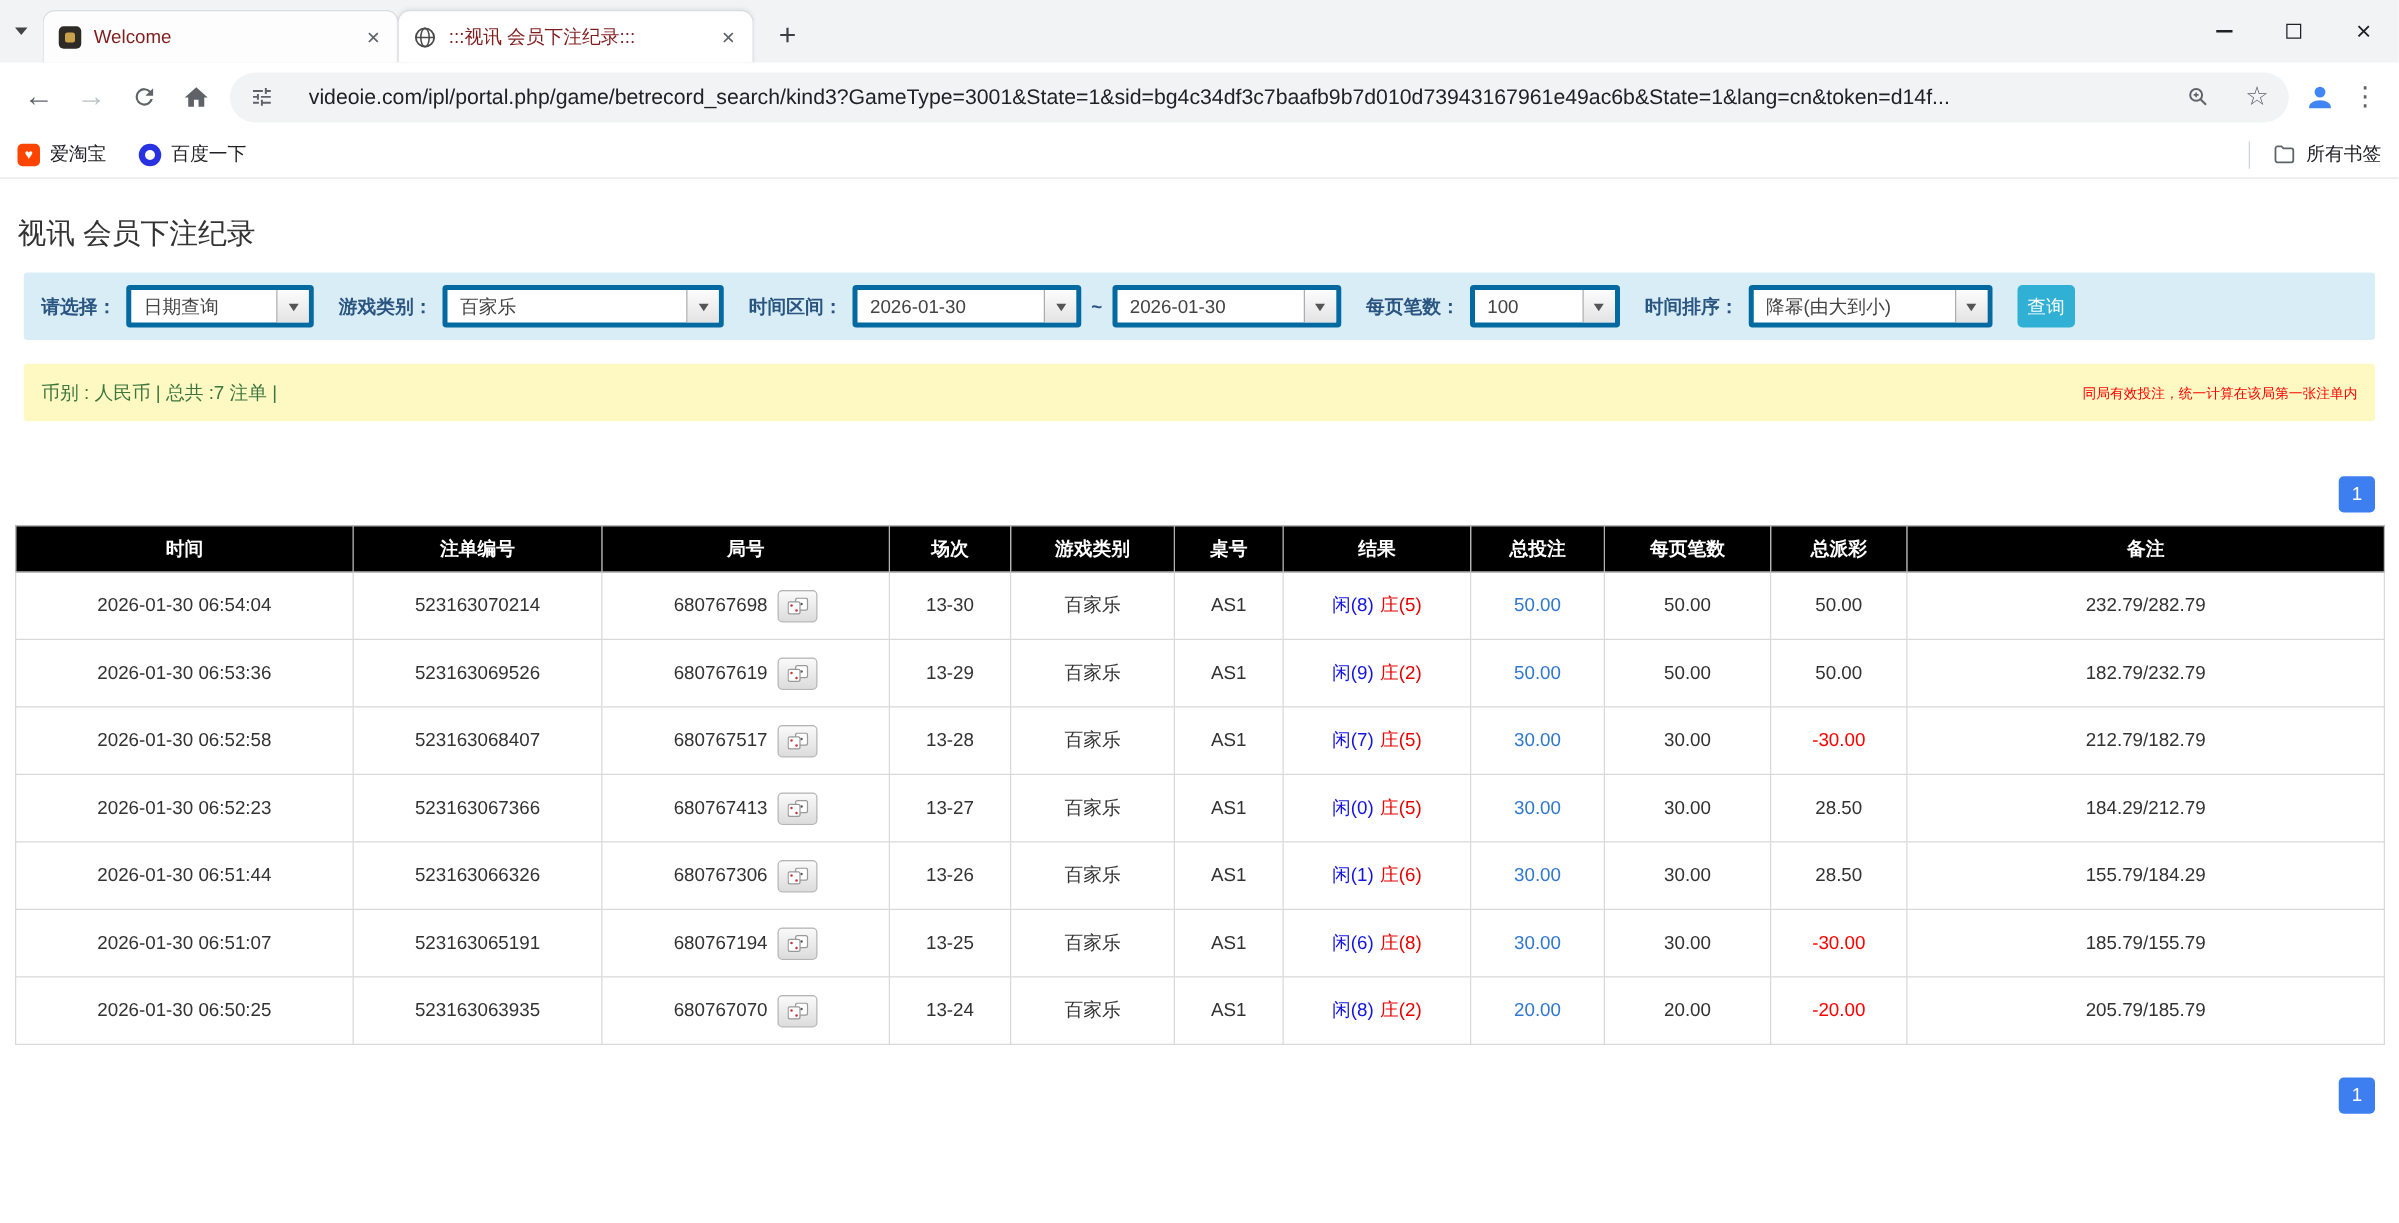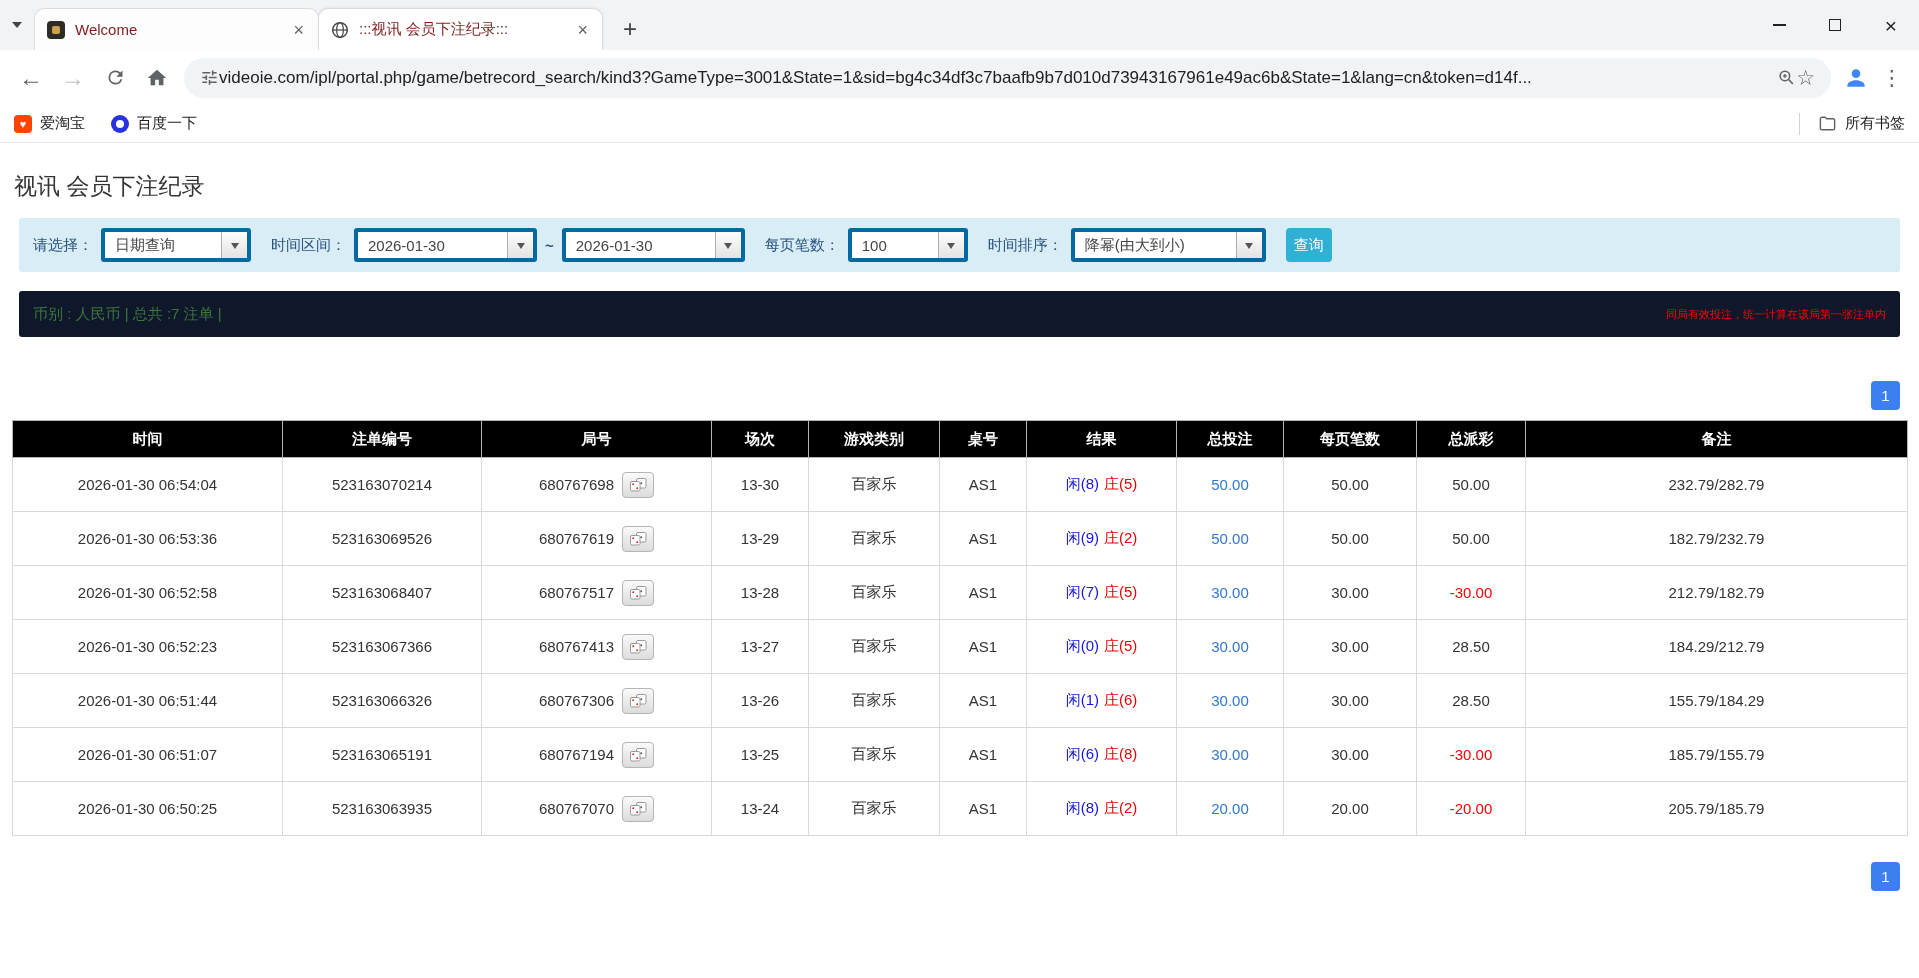--- a/index.html
+++ b/index.html
@@ -25,21 +25,21 @@
   .winbtn { width:56px; height:50px; display:flex; align-items:center; justify-content:center; color:#202124; cursor:pointer; }
   .min-glyph { width:13px; height:2px; background:#202124; }
   .max-glyph { width:12px; height:12px; border:1.5px solid #202124; }
   .close-glyph { font-size:21px; line-height:1; }
 
   .toolbar { height:55px; display:flex; align-items:center; padding:0 10px; background:#fff; }
   .navbtn { width:42px; height:42px; display:flex; align-items:center; justify-content:center;
             font-size:24px; color:#5f6368; border-radius:50%; cursor:pointer; flex:none; }
   .navbtn.disabled { color:#bdc1c6; }
   .addressbar { flex:1; min-width:0; height:40px; background:#f1f3f4; border-radius:20px;
-                display:flex; align-items:center; padding:0 16px; margin:0 6px; gap:0; cursor:text; }
+                display:flex; align-items:center; padding:0 16px; margin:0 6px; gap:28px; cursor:text; }
   .url { flex:1; font-size:17px; color:#202124; white-space:nowrap; overflow:hidden; }
   .pill-icon { display:flex; align-items:center; flex:none; }
   .star { font-size:21px; color:#5f6368; line-height:1; }
   .avatar { width:38px; height:38px; display:flex; align-items:center; justify-content:center; cursor:pointer; flex:none; }
   .menu-dots { width:34px; font-size:21px; color:#5f6368; text-align:center; cursor:pointer; flex:none; }
 
   .bookmarksbar { height:38px; display:flex; align-items:center; padding:0 14px; gap:26px;
                   border-bottom:1px solid #e4e6e9; background:#fff; font-size:15px; color:#202124; }
   .bm { display:flex; align-items:center; gap:8px; cursor:pointer; }
   .ic-taobao { width:18px; height:18px; border-radius:4px; background:#ff4400; color:#fff; font-size:11px;
@@ -48,32 +48,32 @@
   .ic-baidu::after { content:''; position:absolute; left:5px; top:5px; width:8px; height:8px; border-radius:50%; background:#fff; }
   .bm-right { margin-left:auto; display:flex; align-items:center; gap:8px; cursor:pointer; }
   .bm-sep { width:1px; height:22px; background:#d0d3d7; margin-right:10px; }
 
   
   .page-title { margin:28px 14px 16px; font-size:23px; font-weight:400; color:#333; }
 
   .filterbar { margin:0 19px; background:#d9edf7; border-radius:3px; height:54px;
                display:flex; align-items:center; padding:0 14px; }
   .fgroup { display:flex; align-items:center; margin-right:20px; }
-  .flabel { font-size:15px; font-weight:normal; color:#2a5580; margin-right:8px; white-space:nowrap; }
+  .flabel { font-size:15px; font-weight:bold; color:#2a5580; margin-right:8px; white-space:nowrap; }
   .sel { height:34px; background:#fff; border:4px solid #0369a1; border-radius:3px;
          display:flex; align-items:center; overflow:hidden; cursor:pointer; }
   .sel .val { padding:0 10px; font-size:15px; color:#444; flex:1; white-space:nowrap; overflow:hidden; }
   .sel .arrow { width:26px; align-self:stretch; border-left:1px solid #abadb3;
                 background:linear-gradient(#fdfdfd,#e3e3e3); display:flex; align-items:center; justify-content:center; }
   .tri-down { width:0; height:0; border:4.5px solid transparent; border-top:6px solid #555; margin-top:5px; }
   .tilde { font-size:15px; font-weight:bold; color:#2a5580; margin:0 8px; }
   .search-btn { width:46px; height:34px; background:#31b0d5; color:#fff; border:none; border-radius:4px;
                 font-size:15px; cursor:pointer; font-family:inherit; }
 
-  .infobar { margin:19px 19px 0; height:46px; background:#0f172a; border-radius:3px;
+  .infobar { margin:19px 19px 0; height:46px; background:#fef9c3; border-radius:3px;
              display:flex; align-items:center; justify-content:space-between; padding:0 14px; }
   .info-left { font-size:15px; color:#3c763d; }
   .info-right { font-size:11px; color:#ff0000;text-align:right; }
 
   .pager { text-align:right; margin:44px 19px 10px; }
   .pager.bottom { margin:26px 19px 0; }
   .page-btn { display:inline-flex; width:29px; height:29px; align-items:center; justify-content:center;
               background:#3d7ff0; color:#fff; font-size:15px; border-radius:4px; cursor:pointer; }
 
   table.records { width:1895px; margin:0 12px; border-collapse:collapse; table-layout:fixed; }
@@ -190,20 +190,29 @@
   </span>
 </div>
 
 <h1 class="page-title">视讯 会员下注纪录</h1>
 
 <div class="filterbar">
   <div class="fgroup">
     <span class="flabel">请选择：</span>
     <div class="sel" style="width:150px">
       <span class="val">日期查询</span>
+      <span class="arrow">
+          <i class="tri-down"></i>
+        </span>
+    </div>
+  </div>
+  <div class="fgroup">
+    <span class="flabel">游戏类别：</span>
+    <div class="sel" style="width:225px">
+      <span class="val">百家乐</span>
       <span class="arrow">
           <i class="tri-down"></i>
         </span>
     </div>
   </div>
   <div class="fgroup">
     <span class="flabel">时间区间：</span>
     <div class="sel" style="width:183px">
       <span class="val">2026-01-30</span>
       <span class="arrow">

